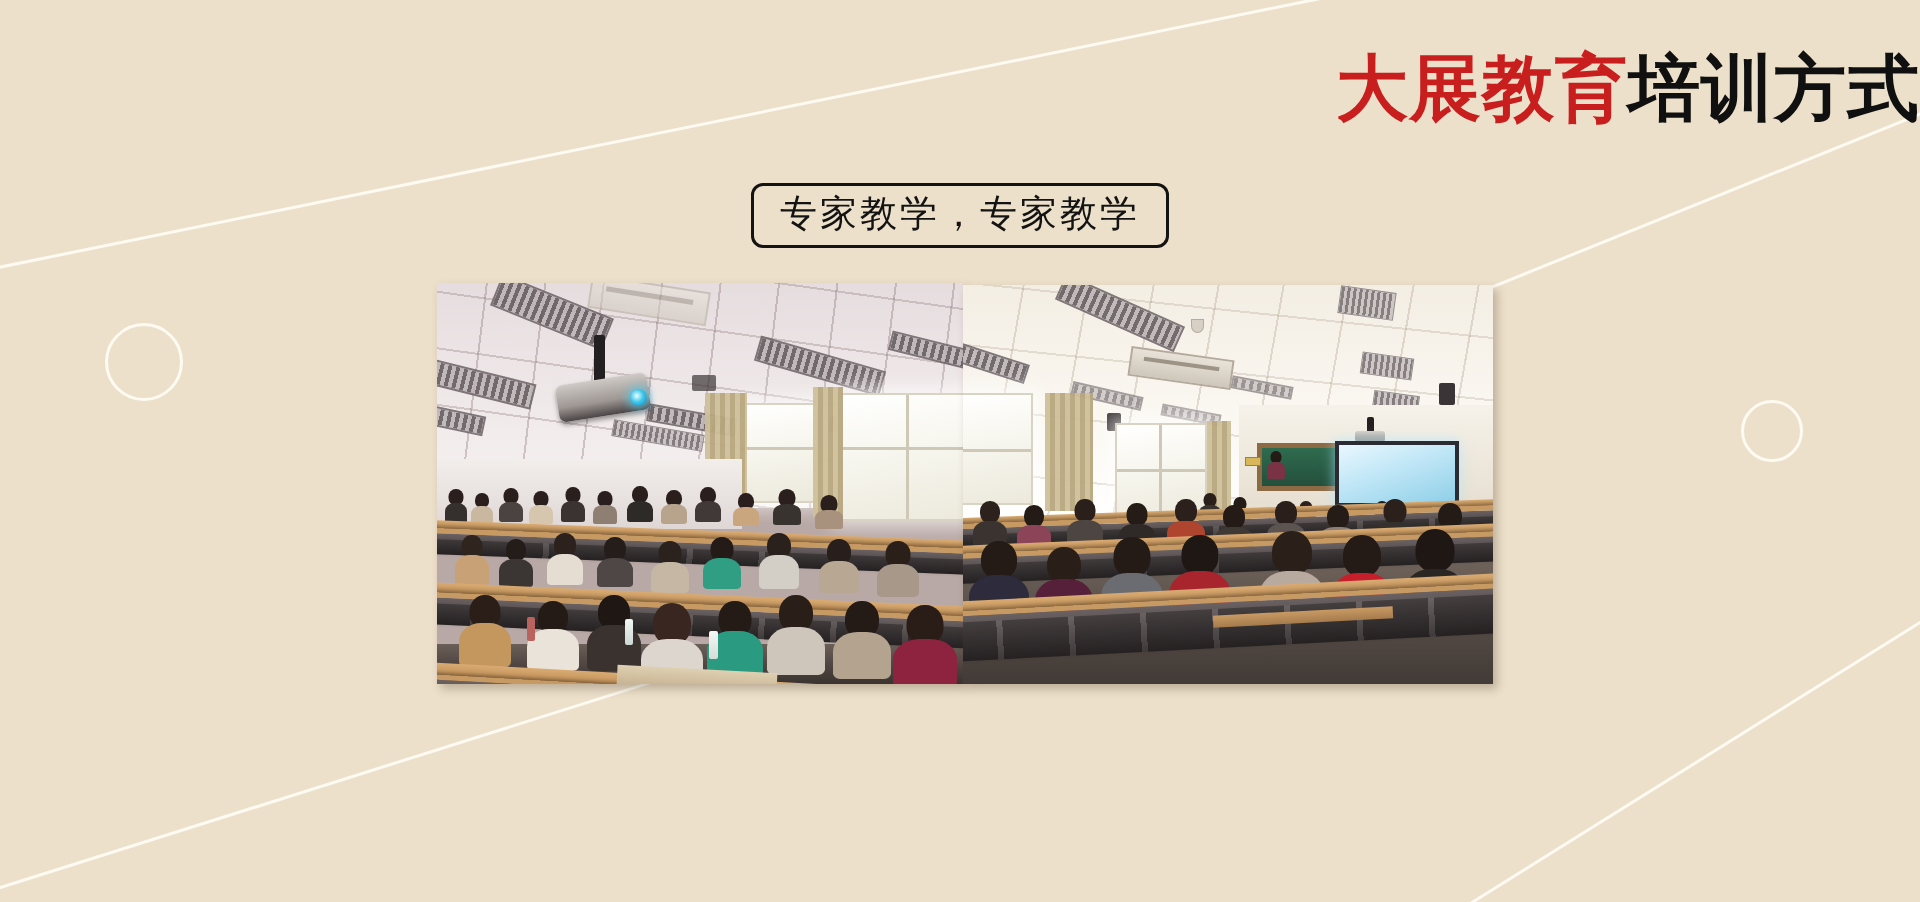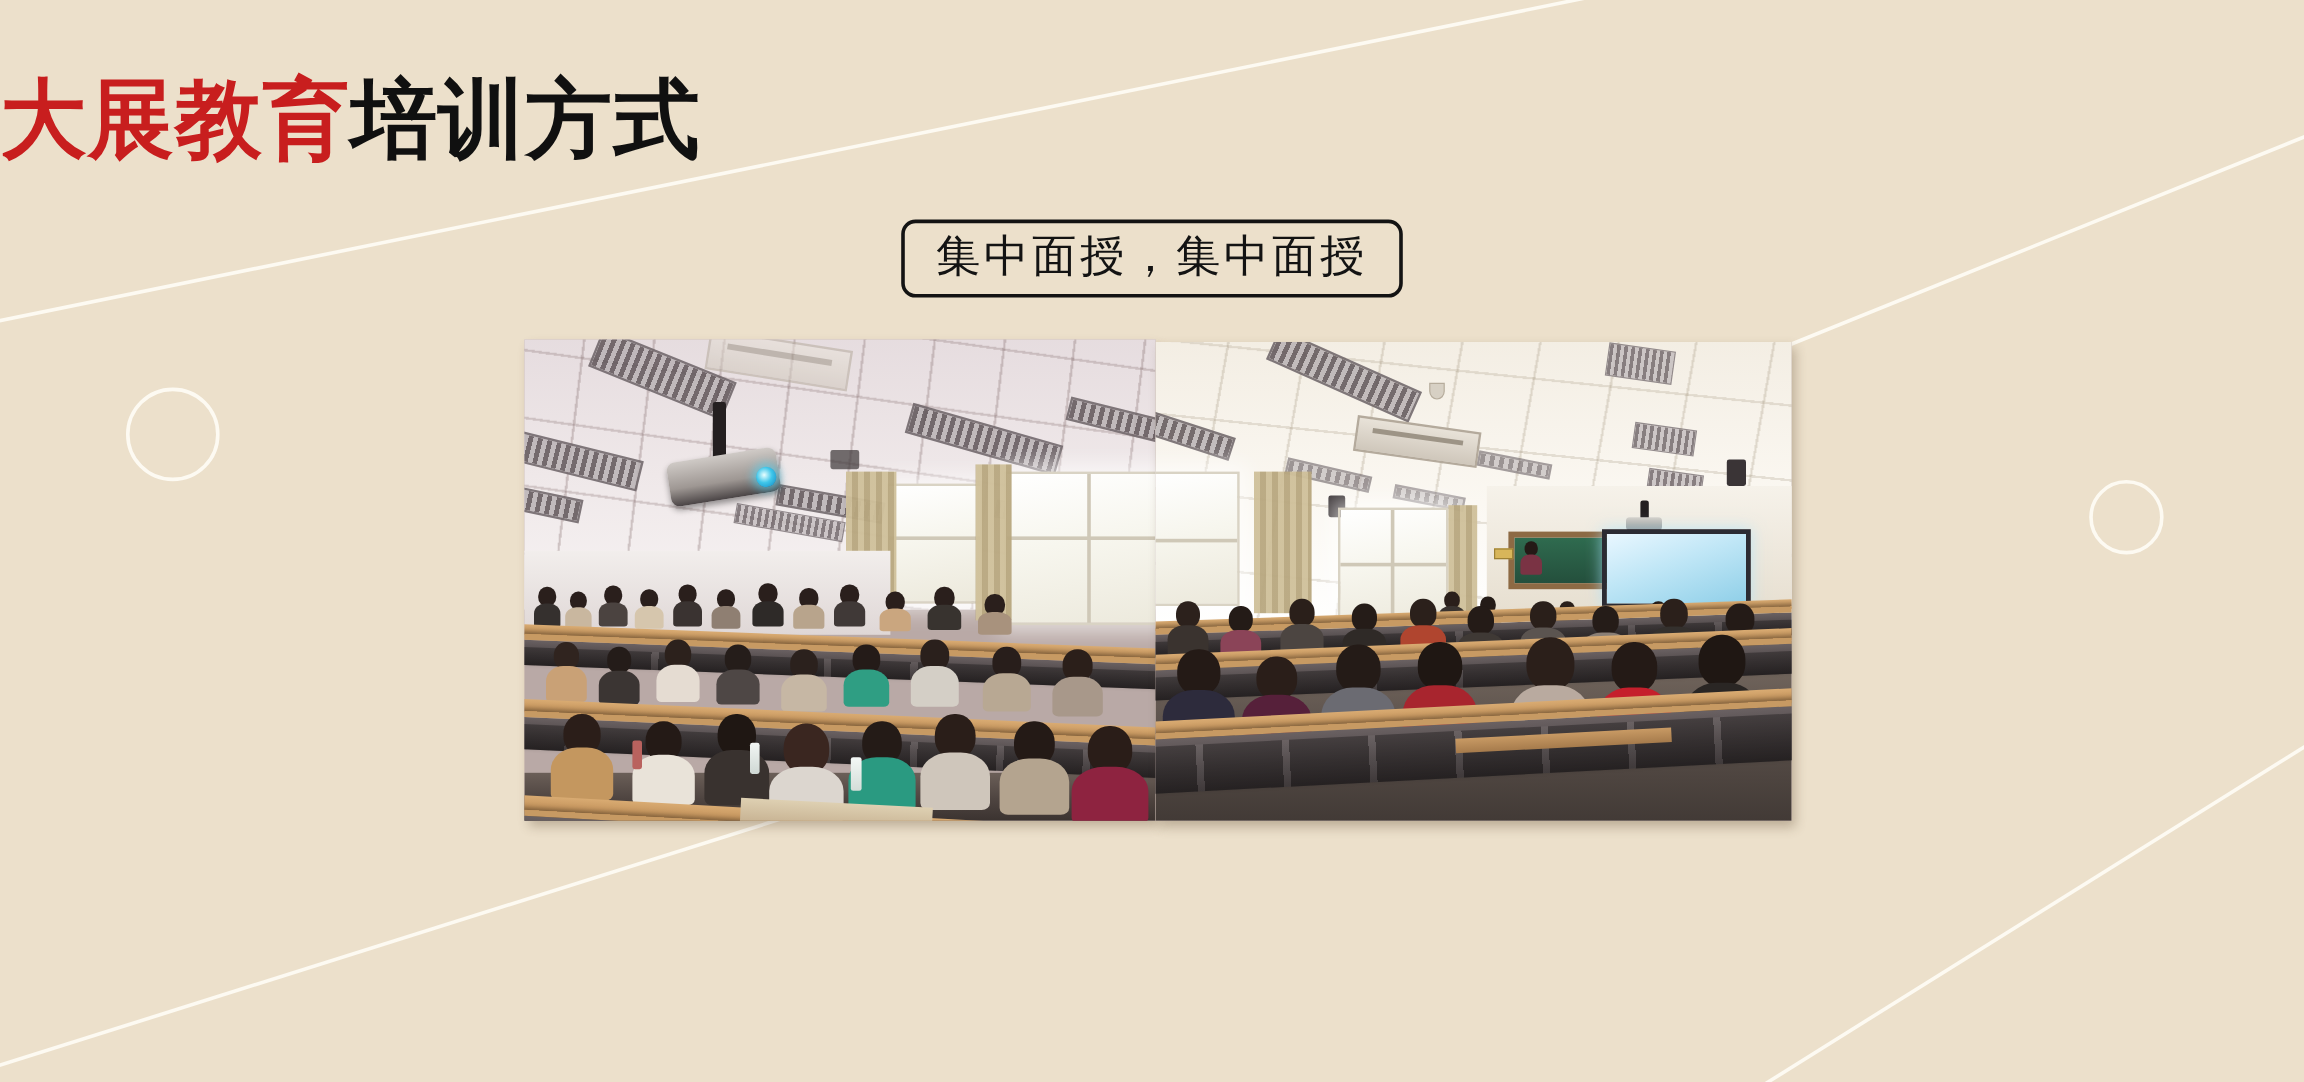--- a/index.html
+++ b/index.html
@@ -34,22 +34,22 @@
     position:absolute;
     border:3px solid #fdfaf2;
     border-radius:50%;
     pointer-events:none;
   }
   .deco-circle.c1{ left:105px;  top:323px; width:78px;  height:78px; }
   .deco-circle.c2{ left:1741px; top:400px; width:62px;  height:62px; }
 
   
   .title-wrap{
-    position:absolute; top:63px; left:0; width:100%;
-    text-align:left;
+    position:absolute; top:52px; left:0; width:100%;
+    text-align:right;
     white-space:nowrap;
   }
   .title{
     display:inline-block;
     font-family:"DejaVu Sans", sans-serif;
     font-size:72px;
     font-weight:bold;
     letter-spacing:1px;
     line-height:1;
   }
@@ -244,21 +244,21 @@
   <div class="deco-circle c1"></div>
   <div class="deco-circle c2"></div>
 
   <div class="title-wrap">
     <span class="title">
       <span class="red">大展教育</span><span class="black">培训方式</span>
     </span>
   </div>
 
   <div class="subtitle-wrap">
-    <span class="subtitle-box">集中面授，集中面授</span>
+    <span class="subtitle-box">专家教学，专家教学</span>
   </div>
 
   <div class="photos">
 
     <div class="photo left">
       <div class="photo-inner">
 
         <div class="ceiling"></div>
 
         <div class="light" style="left:55px;top:12px;width:120px;height:34px;transform:rotate(22deg);"></div>

